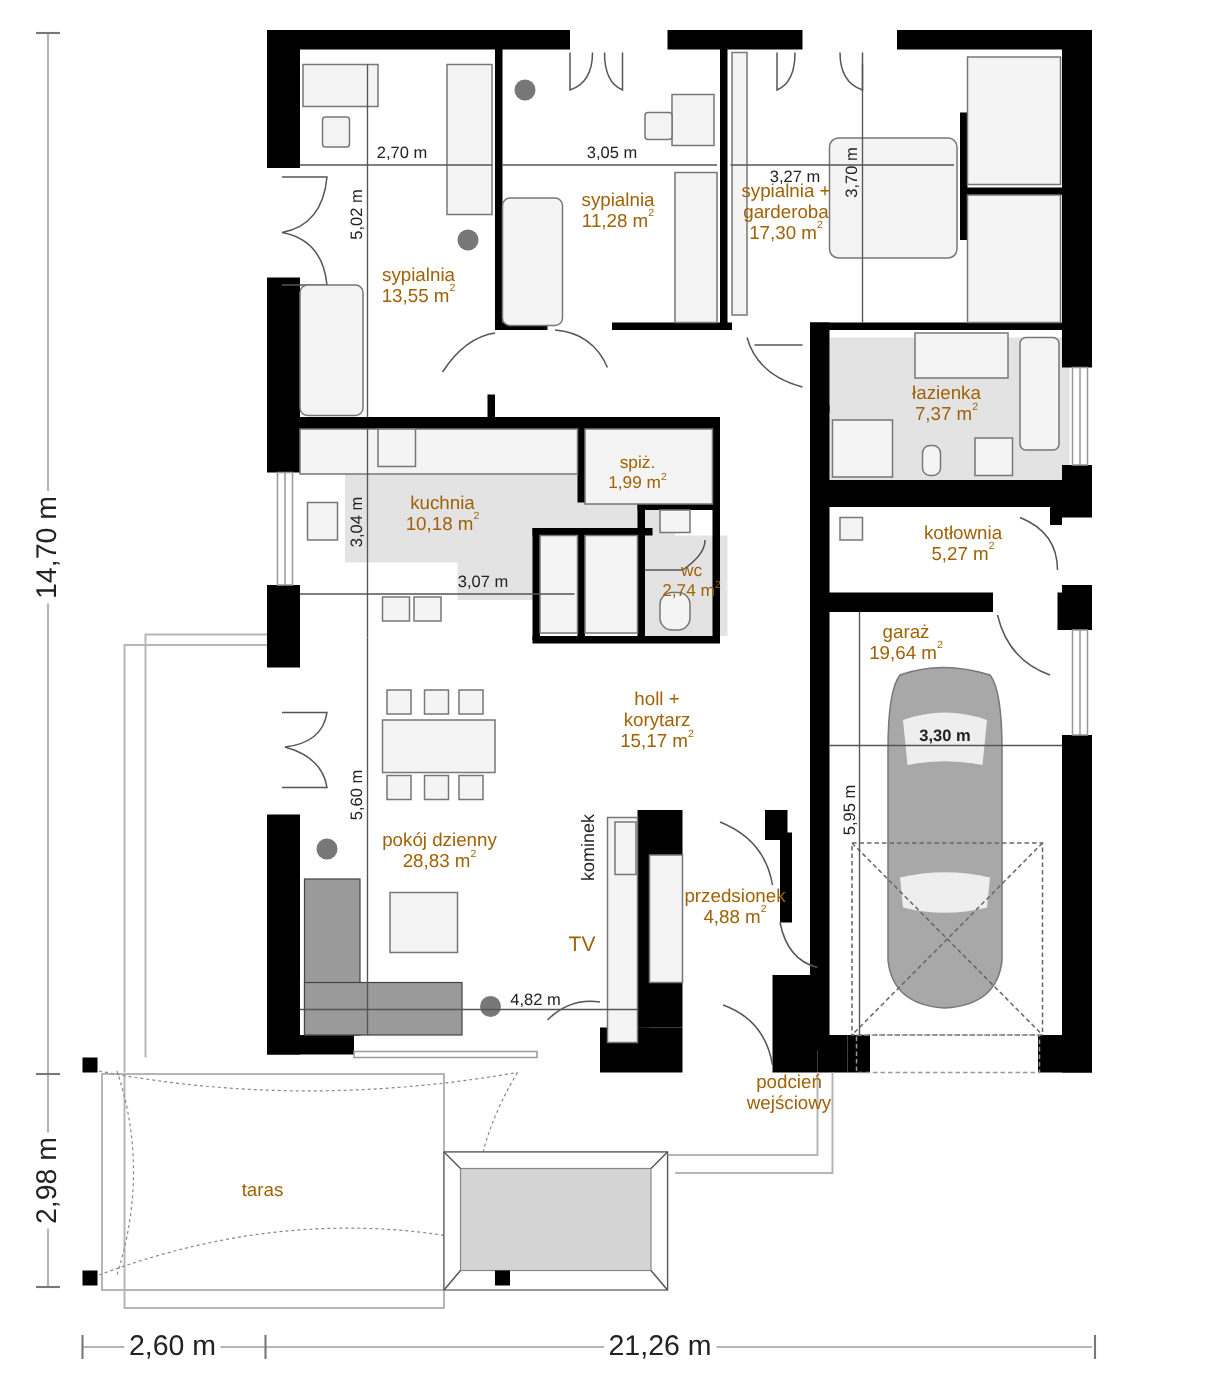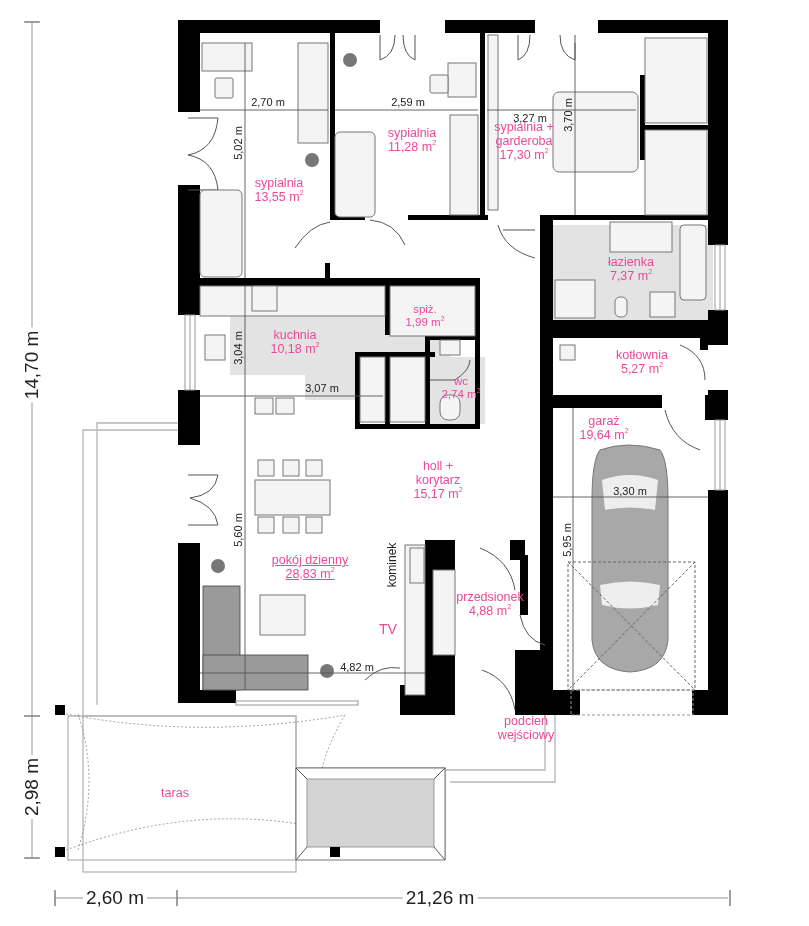--- a/index.html
+++ b/index.html
@@ -1,18 +1,18 @@
 <!DOCTYPE html>
 <html><head>
 <meta charset="utf-8">
 <style>
   html,body{margin:0;padding:0;background:#ffffff;}
   body{width:809px;height:926px;position:relative;overflow:hidden;font-family:"Liberation Sans",sans-serif;}
   #plan{position:absolute;left:0;top:0;width:809px;height:926px;}
-  .lbl{position:absolute;font-family:"Liberation Sans",sans-serif;color:#ec4899;text-align:center;line-height:1.12;white-space:nowrap;transform:translate(-50%,-50%);font-size:12.5px;}
+  .lbl{position:absolute;font-family:"Liberation Sans",sans-serif;color:#a16207;text-align:center;line-height:1.12;white-space:nowrap;transform:translate(-50%,-50%);font-size:12.5px;}
   .lbl sup{font-size:7px;vertical-align:top;position:relative;top:-1px;}
   .dim{position:absolute;font-family:"Liberation Sans",sans-serif;color:#222;font-size:11px;white-space:nowrap;transform:translate(-50%,-50%);}
   .dim.v{transform:translate(-50%,-50%) rotate(-90deg);}
   .big{position:absolute;font-family:"Liberation Sans",sans-serif;color:#222;font-size:19px;white-space:nowrap;transform:translate(-50%,-50%);background:#fff;padding:0 3px;}
   .big.v{transform:translate(-50%,-50%) rotate(-90deg);}
 </style>
 </head>
 <body>
 
 <svg id="plan" viewBox="0 0 809 926" xmlns="http://www.w3.org/2000/svg">
@@ -265,47 +265,47 @@
 </div>
 <div class="lbl" style="left:604px;top:428px;">
   <div>garaż</div>
   <div><span>19,64 m</span><sup>2</sup></div>
 </div>
 <div class="lbl" style="left:438px;top:480px;">
   <div>holl +</div>
   <div>korytarz</div>
   <div><span>15,17 m</span><sup>2</sup></div>
 </div>
-<div class="lbl" style="left:310px;top:567px;text-decoration:underline;">
+<div class="lbl" style="left:293px;top:567px;">
   <div>pokój dzienny</div>
   <div><span>28,83 m</span><sup>2</sup></div>
 </div>
 <div class="lbl" style="left:490px;top:604px;">
   <div>przedsionek</div>
   <div><span>4,88 m</span><sup>2</sup></div>
 </div>
 <div class="lbl" style="left:487px;top:728px;margin-left:39px;">
   <div>podcień</div>
   <div>wejściowy</div>
 </div>
 <div class="lbl" style="left:175px;top:793px;">
   <div>taras</div>
 </div>
 
 <div class="dim v" style="left:392px;top:565px;font-size:12px;">kominek</div>
 <div class="lbl" style="left:388px;top:630px;font-size:14px;">TV</div>
 
 <div class="dim" style="left:268px;top:102px;">2,70 m</div>
 <div class="dim v" style="left:238px;top:143px;">5,02 m</div>
-<div class="dim" style="left:408px;top:102px;">2,59 m</div>
+<div class="dim" style="left:408px;top:102px;">3,05 m</div>
 <div class="dim" style="left:530px;top:118px;">3,27 m</div>
 <div class="dim v" style="left:568px;top:115px;">3,70 m</div>
 <div class="dim v" style="left:238px;top:348px;">3,04 m</div>
 <div class="dim" style="left:322px;top:388px;">3,07 m</div>
 <div class="dim v" style="left:238px;top:530px;">5,60 m</div>
 <div class="dim" style="left:357px;top:667px;">4,82 m</div>
-<div class="dim" style="left:630px;top:491px;">3,30 m</div>
+<div class="dim" style="left:630px;top:491px;font-weight:bold;">3,30 m</div>
 <div class="dim v" style="left:567px;top:540px;">5,95 m</div>
 
 <div class="big v" style="left:32px;top:365px;">14,70 m</div>
 <div class="big v" style="left:32px;top:787px;">2,98 m</div>
 <div class="big" style="left:115px;top:898px;">2,60 m</div>
 <div class="big" style="left:440px;top:898px;">21,26 m</div>
 
 </body></html>

